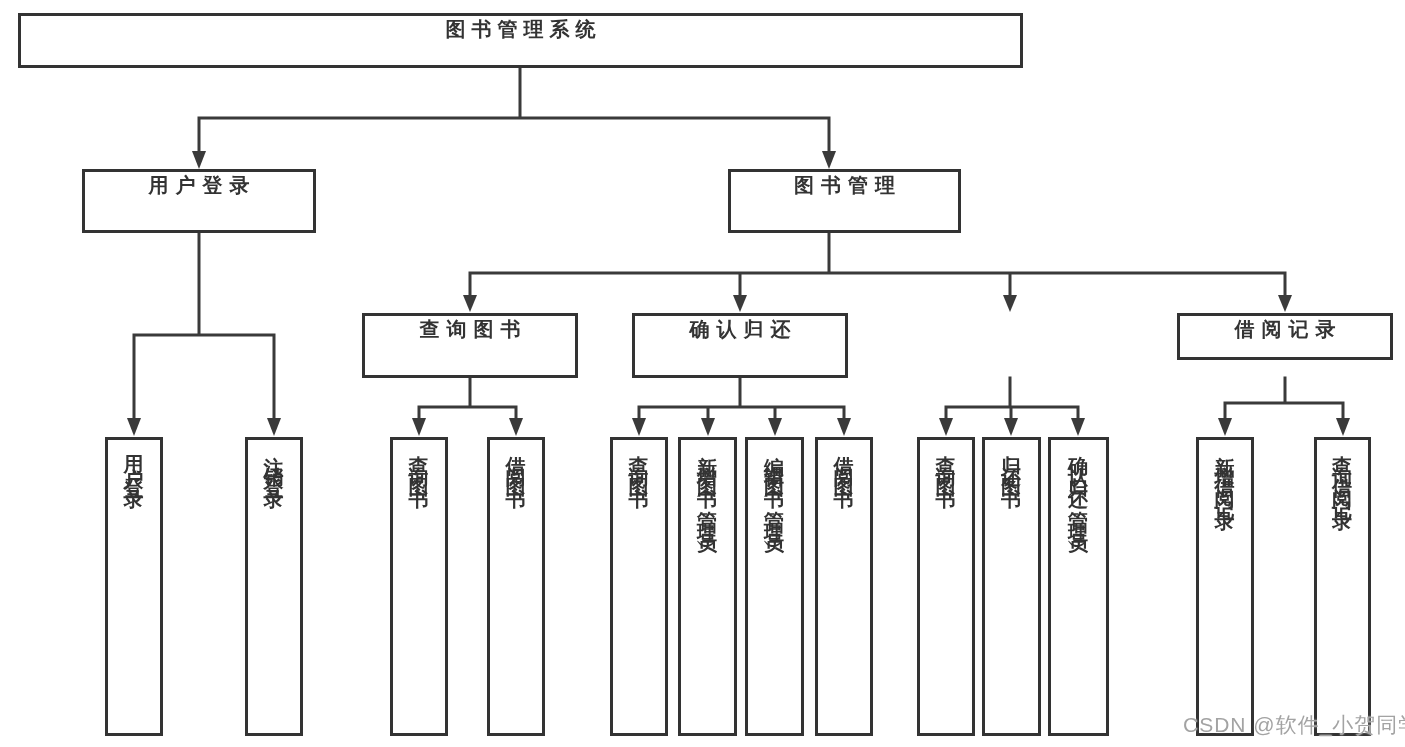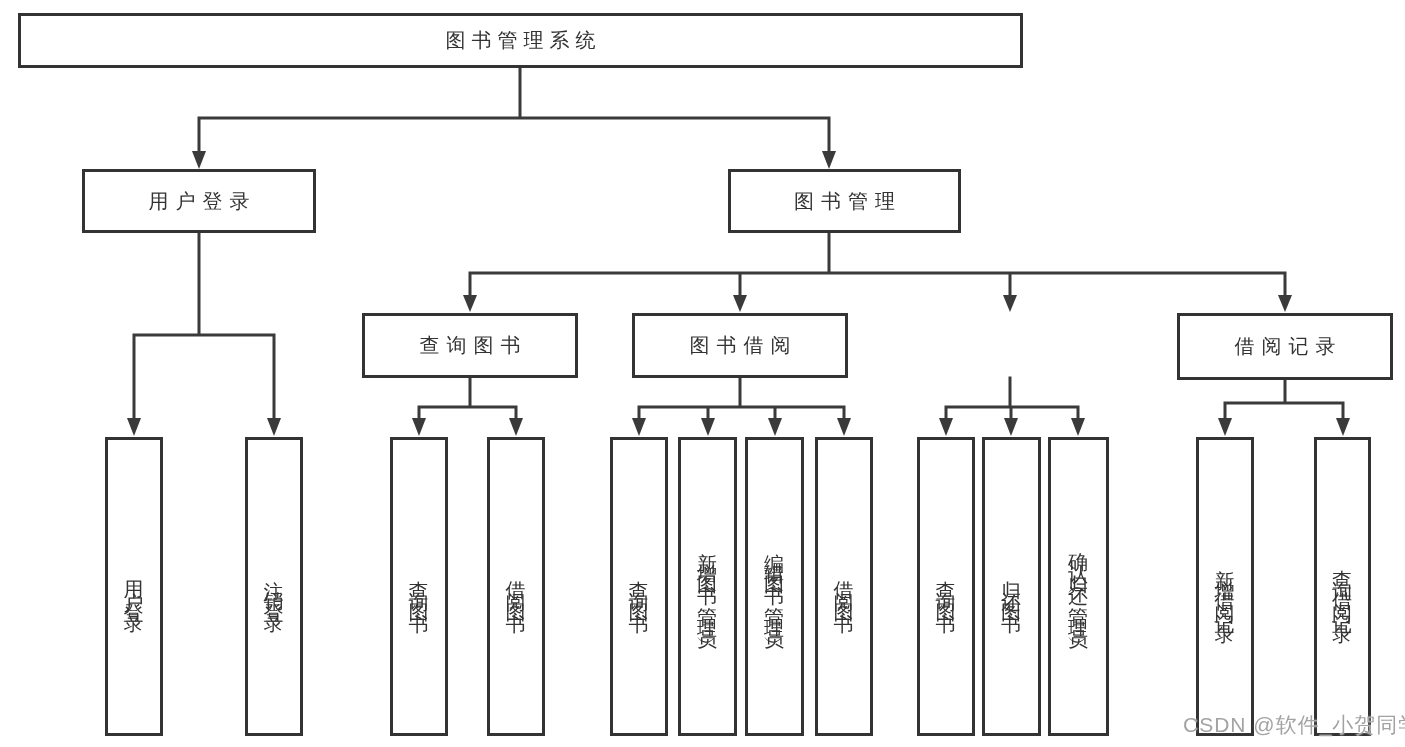--- a/index.html
+++ b/index.html
@@ -20,22 +20,23 @@
     position: absolute;
     left: 0; top: 0;
     width: 1405px; height: 747px;
   }
   .box {
     position: absolute;
     box-sizing: border-box;
     background: #ffffff;
     border: 3px solid #333333;
     display: flex;
-    align-items: center;
+    align-items: flex-start;
     justify-content: center;
+    font-weight: bold;
   }
   .h-label {
     font-size: 20px;
     letter-spacing: 7px;
     text-indent: 7px; 
     color: #333333;
     white-space: nowrap;
   }
   .root-label {
     font-size: 20px;
@@ -117,23 +118,23 @@
     <span class="h-label">用户登录</span>
   </div>
   <div class="box" style="left:712px; top:169px; width:233px; height:64px;margin-left:16px;">
     <span class="h-label">图书管理</span>
   </div>
 
   <div class="box" style="left:362px; top:313px; width:216px; height:65px;">
     <span class="h-label">查询图书</span>
   </div>
   <div class="box" style="left:632px; top:313px; width:216px; height:65px;">
-    <span class="h-label">图书借阅</span>
+    <span class="h-label">确认归还</span>
   </div>
-  <div class="box" style="left:1177px; top:313px; width:216px; height:67px;">
+  <div class="box" style="left:1177px; top:313px; width:216px; height:47px;">
     <span class="h-label">借阅记录</span>
   </div>
 
   <div class="box" style="left:105px; top:437px; width:58px; height:299px;">
     <span class="v-label">用户登录</span>
   </div>
   <div class="box" style="left:245px; top:437px; width:58px; height:299px;">
     <span class="v-label">注销登录</span>
   </div>
 

